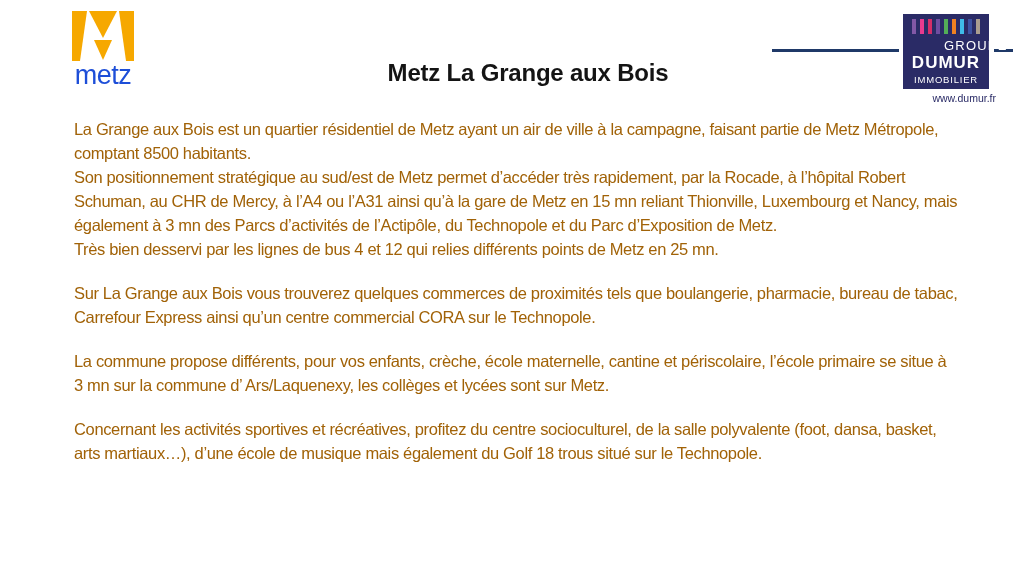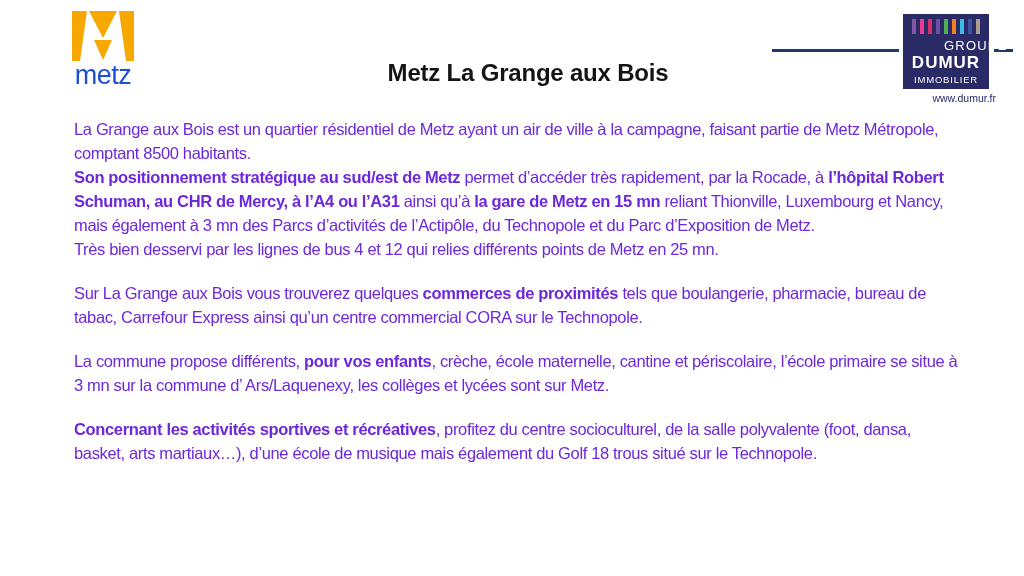--- a/index.html
+++ b/index.html
@@ -46,21 +46,21 @@
   }
 
   
   .body-text {
     position: absolute; left: 74px; top: 117px; width: 884px;
     font-size: 16.5px; line-height: 24px; letter-spacing: -0.35px;
     color: #1C1C1C;
   }
   .body-text p { margin: 0; }
   .body-text p.gap { margin-top: 20px; }
-  .body-text .b { font-weight: 700; }
+  .body-text .b { font-weight: 400; }
 </style>
 </head>
 <body>
 
 <div class="page">
 
   <div class="metz-logo">
     <svg width="62" height="50" viewBox="0 0 62 50" aria-hidden="true">
       <polygon class="m-fill" points="0,0 15,0 8,50 0,50" fill="#F6A800"></polygon>
       <polygon class="m-fill" points="47,0 62,0 62,50 54,50" fill="#F6A800"></polygon>
@@ -85,21 +85,21 @@
         <span class="bar" style="background: rgb(63, 188, 233);"></span>
         <span class="bar" style="background: rgb(61, 82, 162);"></span>
         <span class="bar" style="background: rgb(171, 157, 143);"></span>
       </div>
     <div class="dumur-groupe">GROUPE</div>
     <div class="dumur-name">DUMUR</div>
     <div class="dumur-immo">IMMOBILIER</div>
   </div>
   <div class="dumur-site" style="color: rgb(42, 43, 102);">www.dumur.fr</div>
 
-  <main class="body-text" style="color: #6d28d9;">
+  <main class="body-text" style="color: #a16207;">
       <p><span>La Grange aux Bois est un quartier résidentiel de Metz ayant un air de ville à la campagne, faisant partie de Metz Métropole, comptant 8500 habitants.</span></p>
       <p><span class="b">Son positionnement stratégique au sud/est de Metz</span><span> permet d’accéder très rapidement, par la Rocade, à </span><span class="b">l’hôpital Robert Schuman, au CHR de Mercy, à l’A4 ou l’A31</span><span> ainsi qu’à </span><span class="b">la gare de Metz en 15 mn</span><span> reliant Thionville, Luxembourg et Nancy, mais également à 3 mn des Parcs d’activités de l’Actipôle, du Technopole et du Parc d’Exposition de Metz.</span></p>
       <p><span>Très bien desservi par les lignes de bus 4 et 12 qui relies différents points de Metz en 25 mn.</span></p>
       <p class="gap"><span>Sur La Grange aux Bois vous trouverez quelques </span><span class="b">commerces de proximités</span><span> tels que boulangerie, pharmacie, bureau de tabac, Carrefour Express ainsi qu’un centre commercial CORA sur le Technopole.</span></p>
       <p class="gap"><span>La commune propose différents, </span><span class="b">pour vos enfants</span><span>, crèche, école maternelle, cantine et périscolaire, l’école primaire se situe à 3 mn sur la commune d’ Ars/Laquenexy, les collèges et lycées sont sur Metz.</span></p>
       <p class="gap"><span class="b">Concernant les activités sportives et récréatives</span><span>, profitez du centre socioculturel, de la salle polyvalente (foot, dansa, basket, arts martiaux…), d’une école de musique mais également du Golf 18 trous situé sur le Technopole.</span></p>
     </main>
 
 </div>
 

